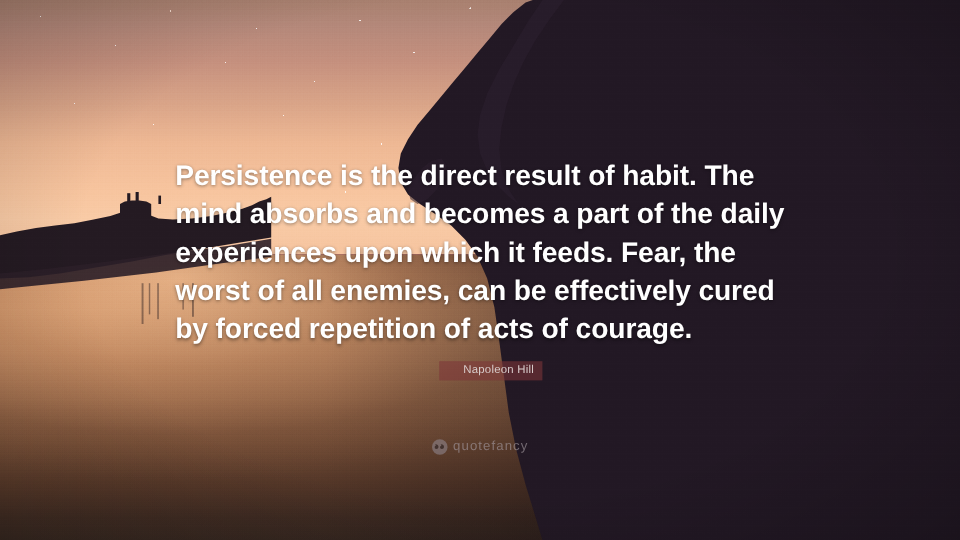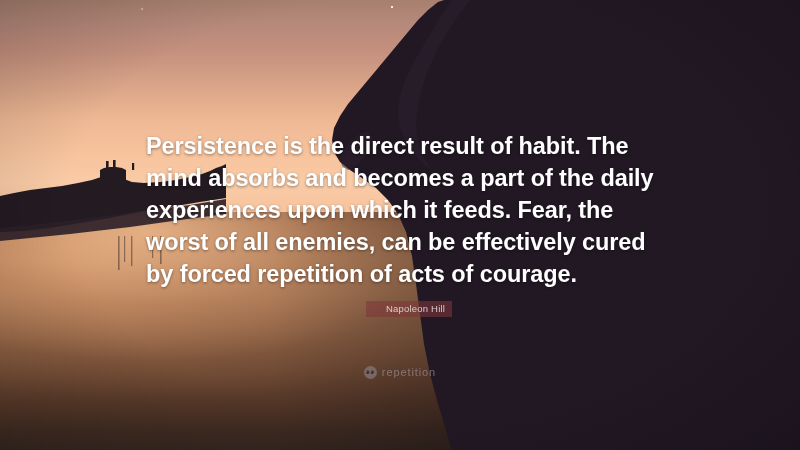--- a/index.html
+++ b/index.html
@@ -281,17 +281,17 @@
 
     <div class="watermark">
       <span class="wm-logo">
         <svg width="9" height="9" viewBox="0 0 9 9" xmlns="http://www.w3.org/2000/svg">
           <path fill="#332c31" d="M1.1,2.2 C2.5,2.2 3.4,3.0 3.4,4.2 C3.4,5.3 2.6,6.1 1.6,6.1
             C0.7,6.1 0.1,5.5 0.1,4.7 C0.1,4.0 0.5,3.5 1.2,3.4 C1.1,3.0 0.9,2.7 0.6,2.5 Z"></path>
           <path fill="#332c31" d="M5.7,2.2 C7.1,2.2 8.0,3.0 8.0,4.2 C8.0,5.3 7.2,6.1 6.2,6.1
             C5.3,6.1 4.7,5.5 4.7,4.7 C4.7,4.0 5.1,3.5 5.8,3.4 C5.7,3.0 5.5,2.7 5.2,2.5 Z"></path>
         </svg>
       </span>
-      <span class="wm-label">repetition</span>
+      <span class="wm-label">quotefancy</span>
     </div>
 
   </div>
 </div>
 
 </body></html>

